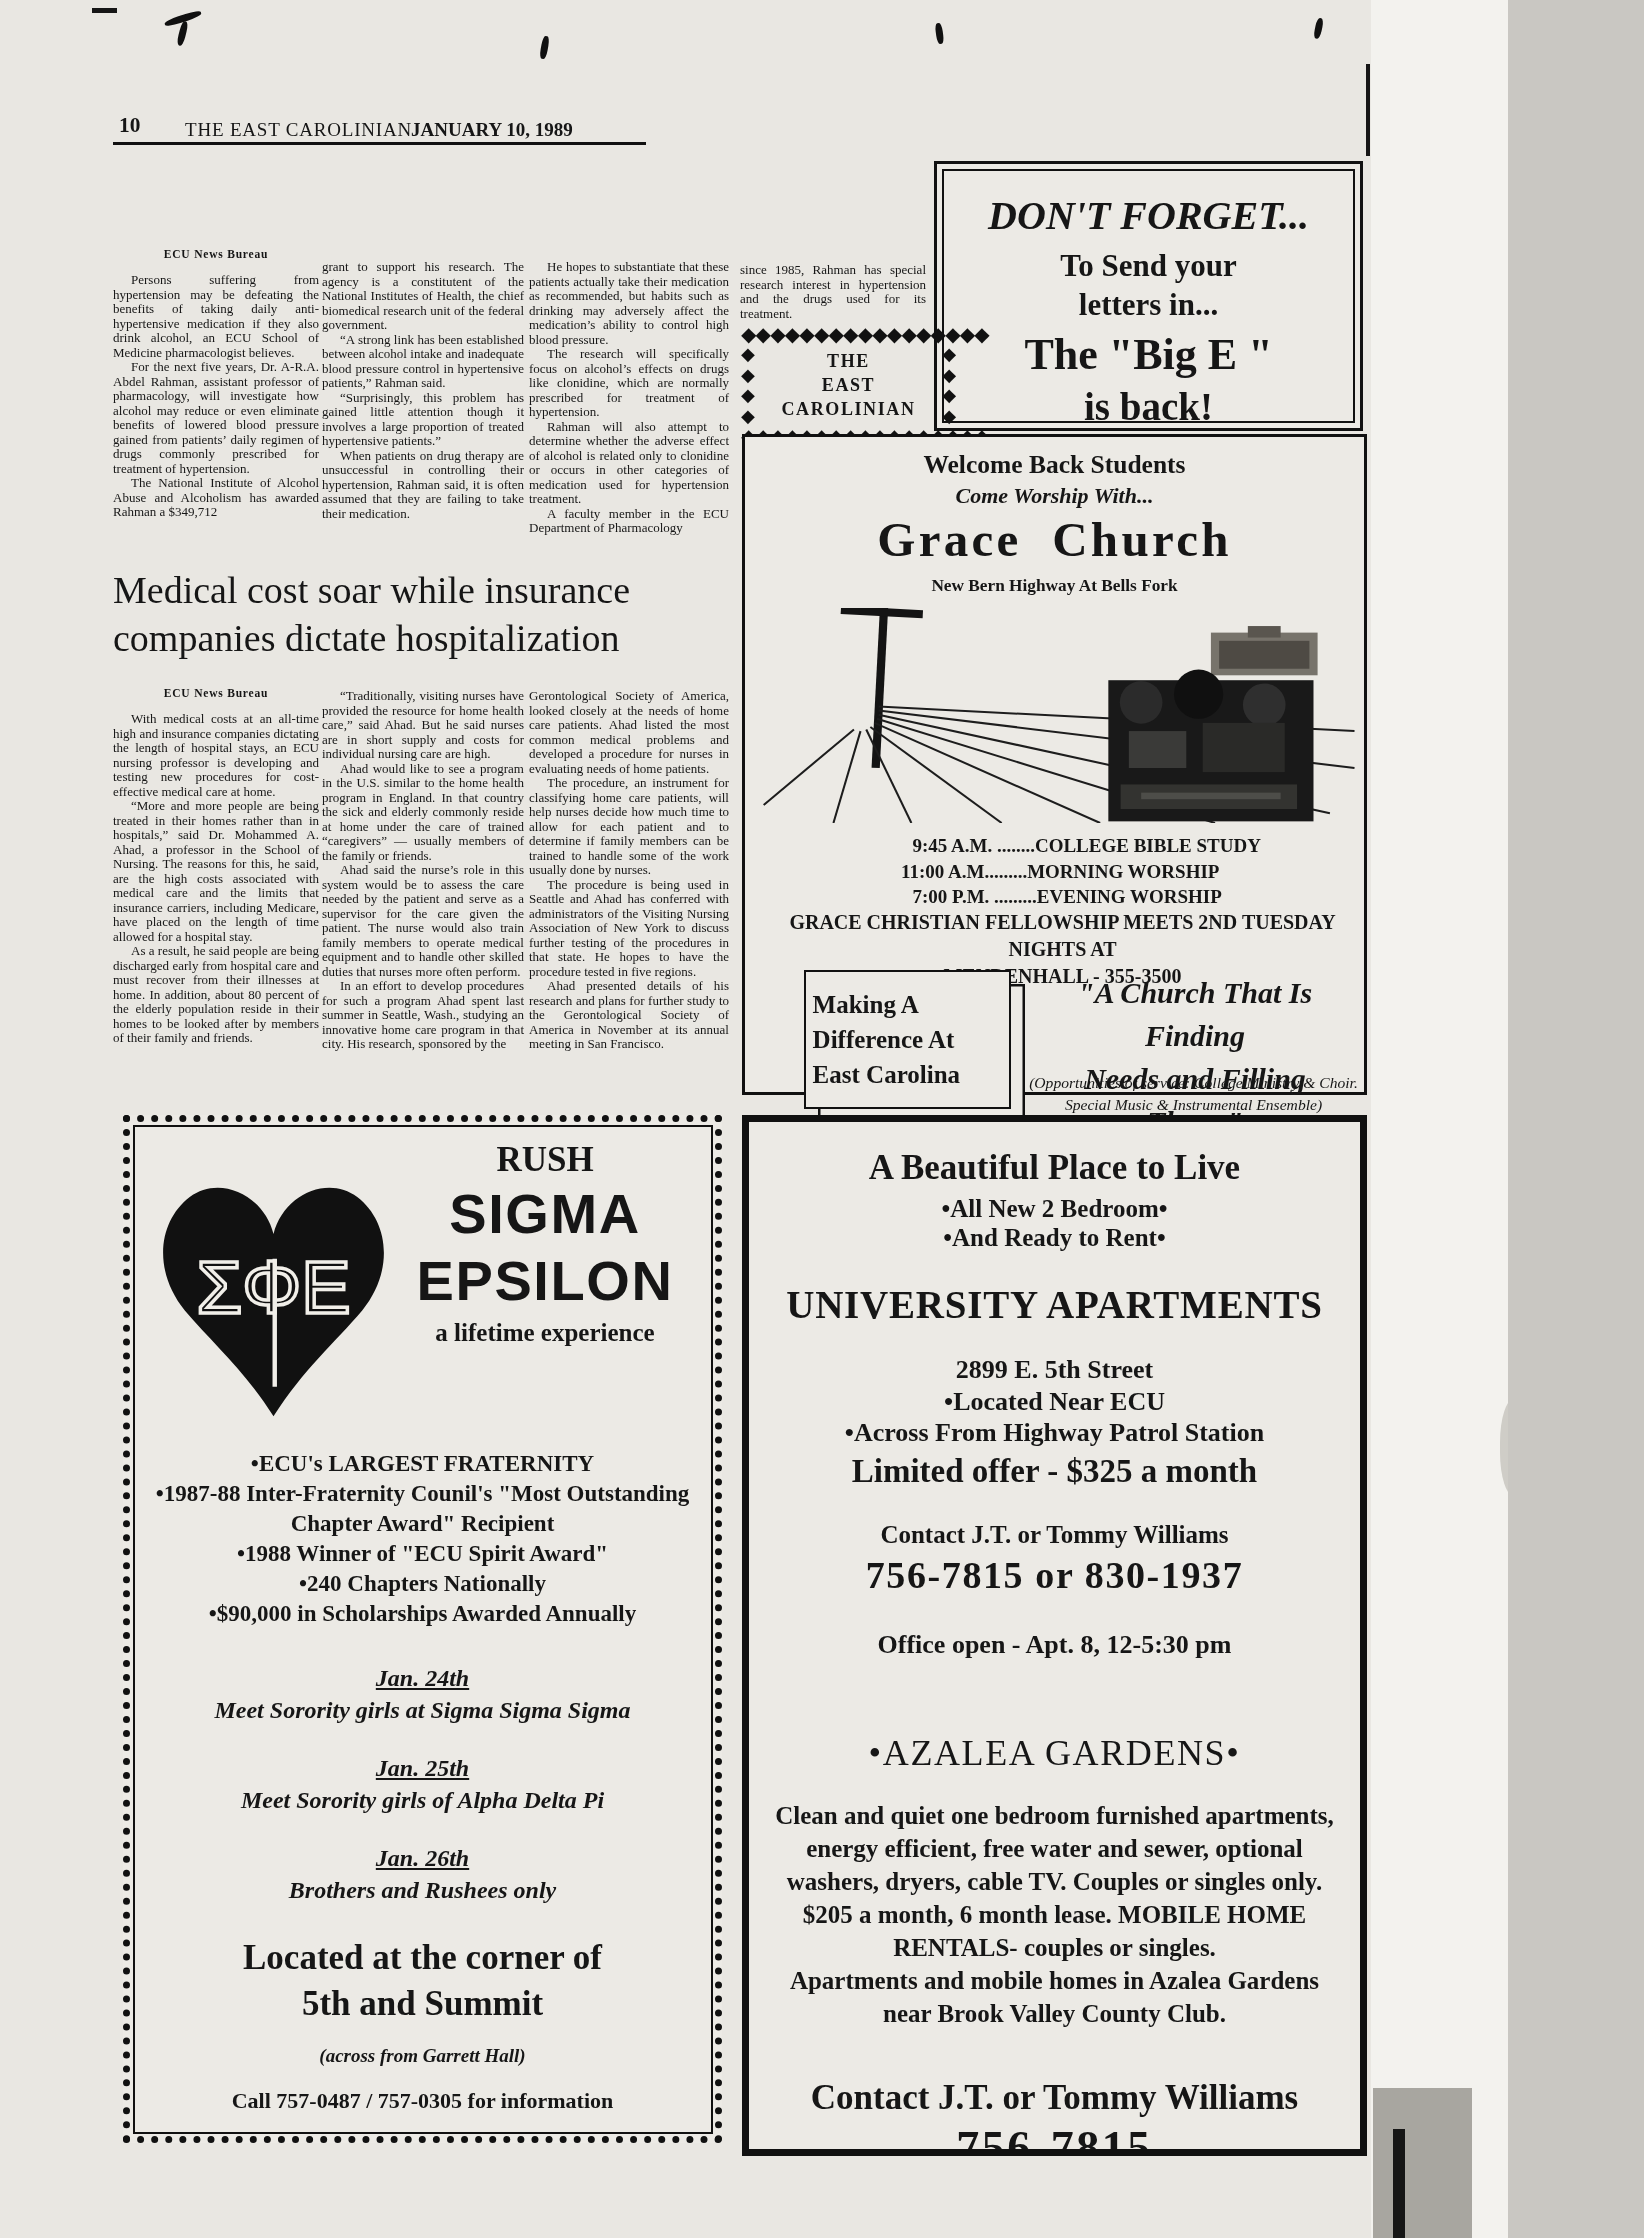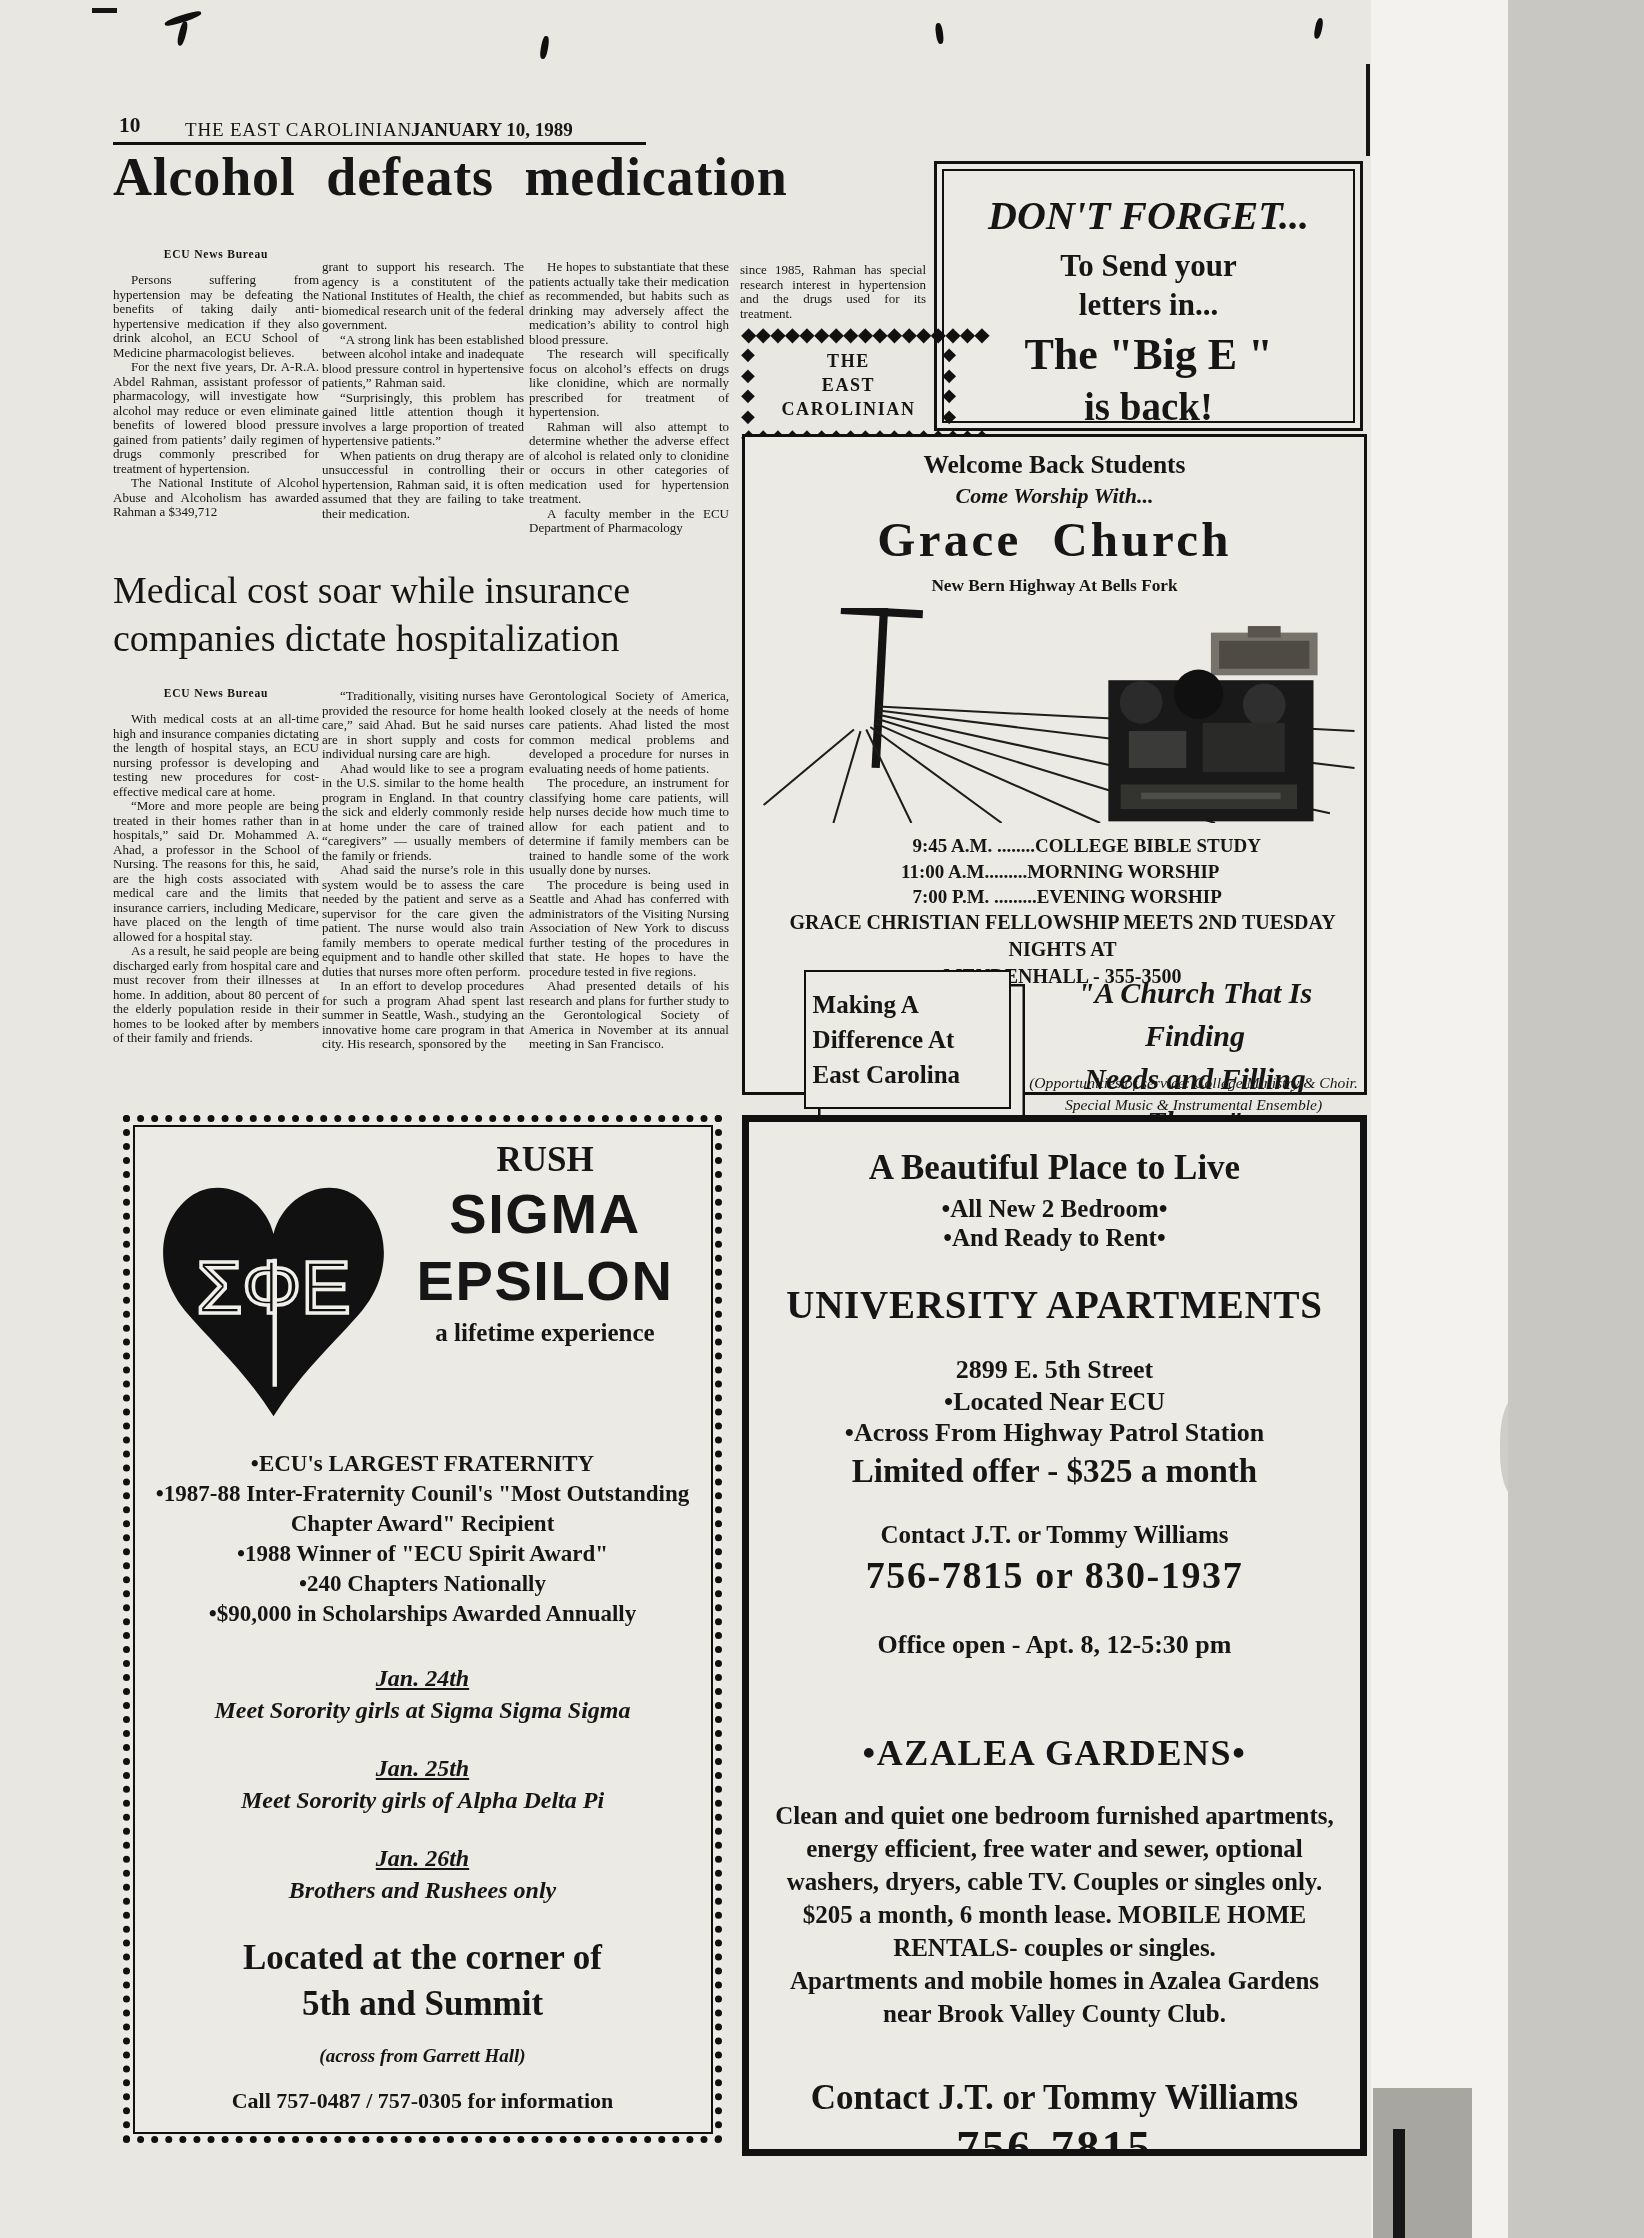--- a/index.html
+++ b/index.html
@@ -85,21 +85,21 @@
   .uni { left:742px; top:1115px; width:625px; height:1041px; border:7.4px solid #111; background:#eceae5; text-align:center; overflow:hidden; }
   .uni-title { font-size:35px; font-weight:bold; margin-top:26px; }
   .uni-sub { font-size:25px; font-weight:bold; margin-top:6.6px; }
   .uni-name { font-size:39px; font-weight:bold; margin-top:30px; letter-spacing:0.8px; }
   .uni-addr { font-size:26px; font-weight:bold; margin-top:28px; }
   .uni-feat { font-size:26px; font-weight:bold; margin-top:1.6px; }
   .uni-offer { font-size:33px; font-weight:bold; margin-top:5px; }
   .uni-contact { font-size:25px; font-weight:bold; margin-top:31px; }
   .uni-phones { font-size:38px; font-weight:bold; margin-top:3.3px; letter-spacing:1.6px; }
   .uni-office { font-size:26px; font-weight:bold; margin-top:33px; }
-  .uni-azalea { font-size:36px; font-weight:bold; margin-top:72px; letter-spacing:1.6px; }
+  .uni-azalea { font-size:36px; font-weight:normal; margin-top:72px; letter-spacing:1.6px; }
   .uni-desc { font-size:25px; font-weight:bold; line-height:33px; width:580px; margin:25px auto 0 auto; }
   .uni-contact2 { font-size:35px; font-weight:bold; margin-top:48px; }
   .uni-phone2 { font-size:46px; font-weight:bold; margin-top:3.3px; letter-spacing:2.5px; }
 </style>
 </head>
 <body>
 
 <div id="canvas">
 
   <div class="abs scan-strip"></div>
@@ -114,21 +114,20 @@
   <div class="abs artifact" style="left:1315px; top:18px; width:7.4px; height:21.4px; transform:rotate(12deg);"></div>
   <div class="abs artifact" style="left:1593px; top:30px; width:6.6px; height:21.4px; transform:rotate(-10deg);"></div>
   <div class="abs" style="left:1366px; top:64px; width:4.1px; height:92px; background:#161616;"></div>
   <div class="abs" style="left:92px; top:8.2px; width:25px; height:5px; background:#161616;"></div>
 
   <div class="abs header-rule"></div>
   <div class="abs page-num">10</div>
   <div class="abs pub-name">THE EAST CAROLINIAN</div>
   <div class="abs pub-date">JANUARY 10, 1989</div>
 
-  <div class="abs headline1">Alcohol defeats medication</div>
   <div class="abs byline" style="left:113px; top:248px; width:206px;">ECU News Bureau</div>
 
   <div class="abs news-col" style="left:113px; top:273px; width:206px;">
     <p>Persons suffering from hypertension may be defeating the benefits of taking daily anti-hypertensive medication if they also drink alcohol, an ECU School of Medicine pharmacologist believes.</p>
     <p>For the next five years, Dr. A-R.A. Abdel Rahman, assistant professor of pharmacology, will investigate how alcohol may reduce or even eliminate benefits of lowered blood pressure gained from patients’ daily regimen of drugs commonly prescribed for treatment of hypertension.</p>
     <p>The National Institute of Alcohol Abuse and Alcoholism has awarded Rahman a $349,712</p>
   </div>
   <div class="abs news-col" style="left:322px; top:260px; width:202px;">
     <p class="cont">grant to support his research. The agency is a constitutent of the National Institutes of Health, the chief biomedical research unit of the federal government.</p>
     <p>“A strong link has been established between alcohol intake and inadequate blood pressure control in hypertensive patients,” Rahman said.</p>

